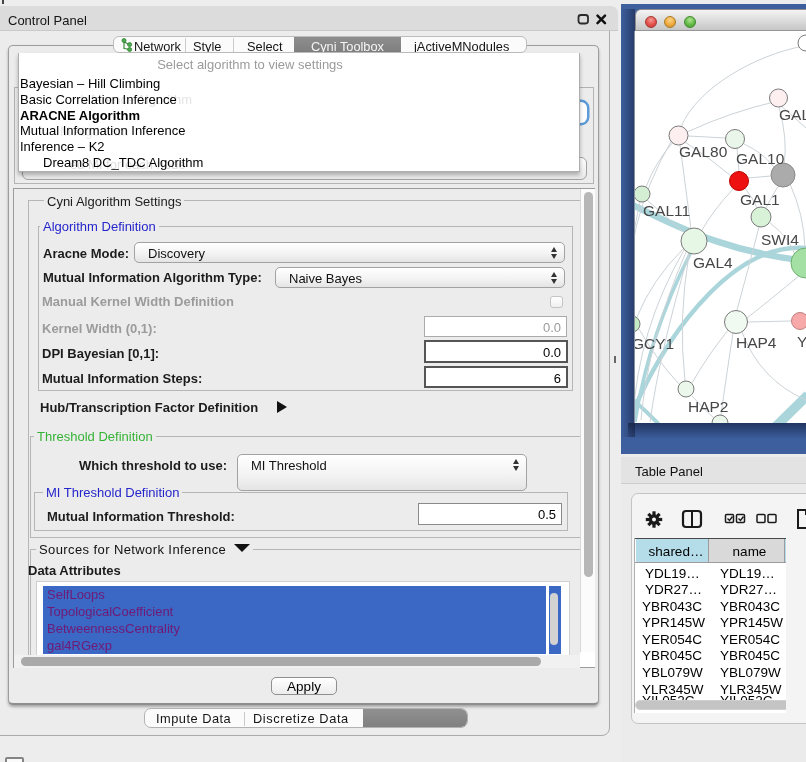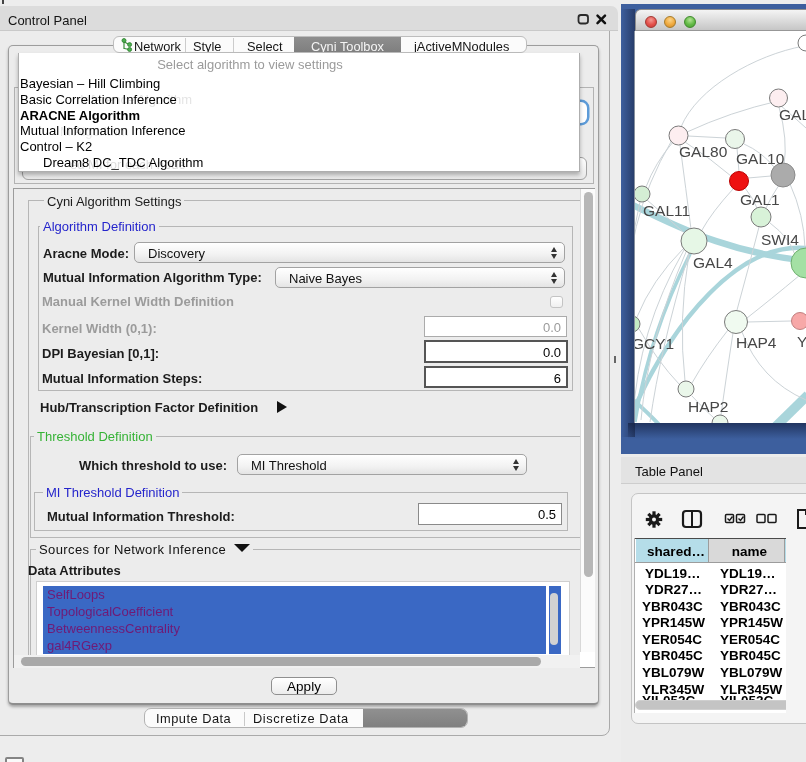--- a/index.html
+++ b/index.html
@@ -73,21 +73,21 @@
 <div class="lbl" style="left:42px;top:371px;">Mutual Information Steps:</div>
 <div class="inp" style="left:424px;top:366px;width:144px;height:22px;border:2px solid #555;color:#000;">6</div>
 
 <div class="lbl" style="left:40px;top:400px;">Hub/Transcription Factor Definition</div>
 <div class="abs" style="left:277px;top:401px;width:0;height:0;border-top:6px solid transparent;border-bottom:6px solid transparent;border-left:10px solid #111;"></div>
 
 <div class="abs" style="left:30px;top:436px;width:550px;height:102px;border-left:1px solid #b6b6b6;border-top:1px solid #b6b6b6;border-bottom:1px solid #b6b6b6;box-sizing:border-box;"></div>
 <div class="gl" style="left:34px;top:429px;color:#36b336;">Threshold Definition</div>
 
 <div class="lbl" style="left:79px;top:458px;">Which threshold to use:</div>
-<div class="combo" style="left:237px;top:454px;width:290px;height:21px;text-decoration:underline;">
+<div class="combo" style="left:237px;top:454px;width:290px;height:37px;text-decoration:underline;">
     <span class="ct">MI Threshold</span>
     <span class="spin" style="right:6px;top:4px;"></span>
   </div>
 
 <div class="grp" style="left:34px;top:492px;width:534px;height:39px;"></div>
 <div class="gl" style="left:43px;top:485px;color:#2525cc;">MI Threshold Definition</div>
 <div class="lbl" style="left:47px;top:509px;">Mutual Information Threshold:</div>
 <div class="inp" style="left:418px;top:503px;width:144px;height:22px;border:1px solid #8a8a8a;color:#000;">0.5</div>
 
 <div class="abs" style="left:30px;top:549px;width:550px;height:119px;border-left:1px solid #b6b6b6;border-top:1px solid #b6b6b6;box-sizing:border-box;"></div>
@@ -134,21 +134,21 @@
 
 <div class="abs" style="left:18px;top:53px;width:562px;height:119px;background:#fff;border:1px solid #aeaeae;border-top:none;box-sizing:border-box;box-shadow:0 3px 4px rgba(0,0,0,0.28);"></div>
 <div class="abs" style="left:18px;top:57px;width:464px;text-align:center;font-size:13px;color:#9b9b9b;">Select algorithm to view settings</div>
 <div class="abs" style="left:80px;top:92px;font-size:13px;color:rgba(40,40,40,0.13);">Inference Algorithm</div>
 <div class="abs" style="left:60px;top:124px;font-size:13px;color:rgba(40,40,40,0.10);">M Algorithm</div>
 <div class="abs" style="left:70px;top:157px;font-size:13px;color:rgba(40,40,40,0.16);">ed MI for each node</div>
 <div class="ditem" style="top:76px;">Bayesian – Hill Climbing</div>
 <div class="ditem" style="top:92px;">Basic Correlation Inference</div>
 <div class="ditem b" style="top:107.5px;">ARACNE Algorithm</div>
 <div class="ditem" style="top:123px;">Mutual Information Inference</div>
-<div class="ditem" style="top:139px;">Control – K2</div>
+<div class="ditem" style="top:139px;">Inference – K2</div>
 <div class="ditem" style="top:154.5px;padding-left:23px;">Dream8 DC_TDC Algorithm</div>
 
 <div class="abs" style="left:614px;top:356px;width:2px;height:7px;background:#666;"></div>
 
 <div class="abs" style="left:5px;top:757px;width:19px;height:12px;border:2px solid #848484;background:#fafafa;border-radius:2px;box-sizing:border-box;"></div>
 
 <div class="abs" style="left:621px;top:4px;width:185px;height:450px;background:#3d5f9e;"></div>
 
 <div class="abs" style="left:621px;top:9px;width:14px;height:428px;background:linear-gradient(to right,rgba(25,35,70,0) ,rgba(20,30,60,0.55));"></div>
 <div class="abs" style="left:628px;top:423px;width:178px;height:16px;background:linear-gradient(rgba(15,25,55,0.6),rgba(15,25,55,0));"></div>
@@ -265,21 +265,21 @@
     <rect x="81.5" y="6.5" width="8" height="8" rx="1"></rect>
       <rect x="92.5" y="6.5" width="8" height="8" rx="1"></rect>
     <path d="M83.5 10.5 l2 2 l3-4" stroke-width="1.4"></path>
       <path d="M94.5 10.5 l2 2 l3-4" stroke-width="1.4"></path>
     <rect x="113" y="6.5" width="8" height="8" rx="1"></rect>
       <rect x="124" y="6.5" width="8" height="8" rx="1"></rect>
   </g>
   <path d="M154 2 h8 l4 4 v14 h-12 z M162 2 v4 h4" fill="none" stroke="#1a1a1a" stroke-width="2"></path>
 </svg>
 
-<div class="abs" style="left:634px;top:537.5px;width:152px;height:175px;background:#fff;border-left:1px solid #b0b0b0;box-sizing:border-box;overflow:hidden;font-weight:bold;">
+<div class="abs" style="left:634px;top:537.5px;width:152px;height:175px;background:#fff;border-left:1px solid #b0b0b0;box-sizing:border-box;overflow:hidden;">
   <div class="abs" style="left:0;top:0;width:172px;height:1.5px;background:#4a4a4a;"></div>
 
   <div class="abs" style="left:0;top:1.5px;width:172px;height:24px;border-bottom:1px solid #9c9c9c;box-sizing:border-box;">
     <div class="abs" style="left:1px;top:0;width:73px;height:23px;background:#b5dde9;border-right:1px solid #9c9c9c;box-sizing:border-box;text-align:center;font-size:13.5px;padding-top:5px;text-indent:8px;">shared…</div>
     <div class="abs" style="left:74px;top:0;width:76px;height:23px;background:#d9d9d9;border-right:1px solid #9c9c9c;box-sizing:border-box;text-align:center;font-size:13.5px;padding-top:5px;text-indent:6px;">name</div>
     <div class="abs" style="left:150px;top:0;width:30px;height:23px;background:#b5dde9;box-sizing:border-box;font-size:13.5px;padding-top:5px;padding-left:16px;">A</div>
   </div>
 
   <div class="abs" style="left:0;top:28px;width:200px;font-size:13.5px;color:#000;">
     <div style="height:16.6px;">

